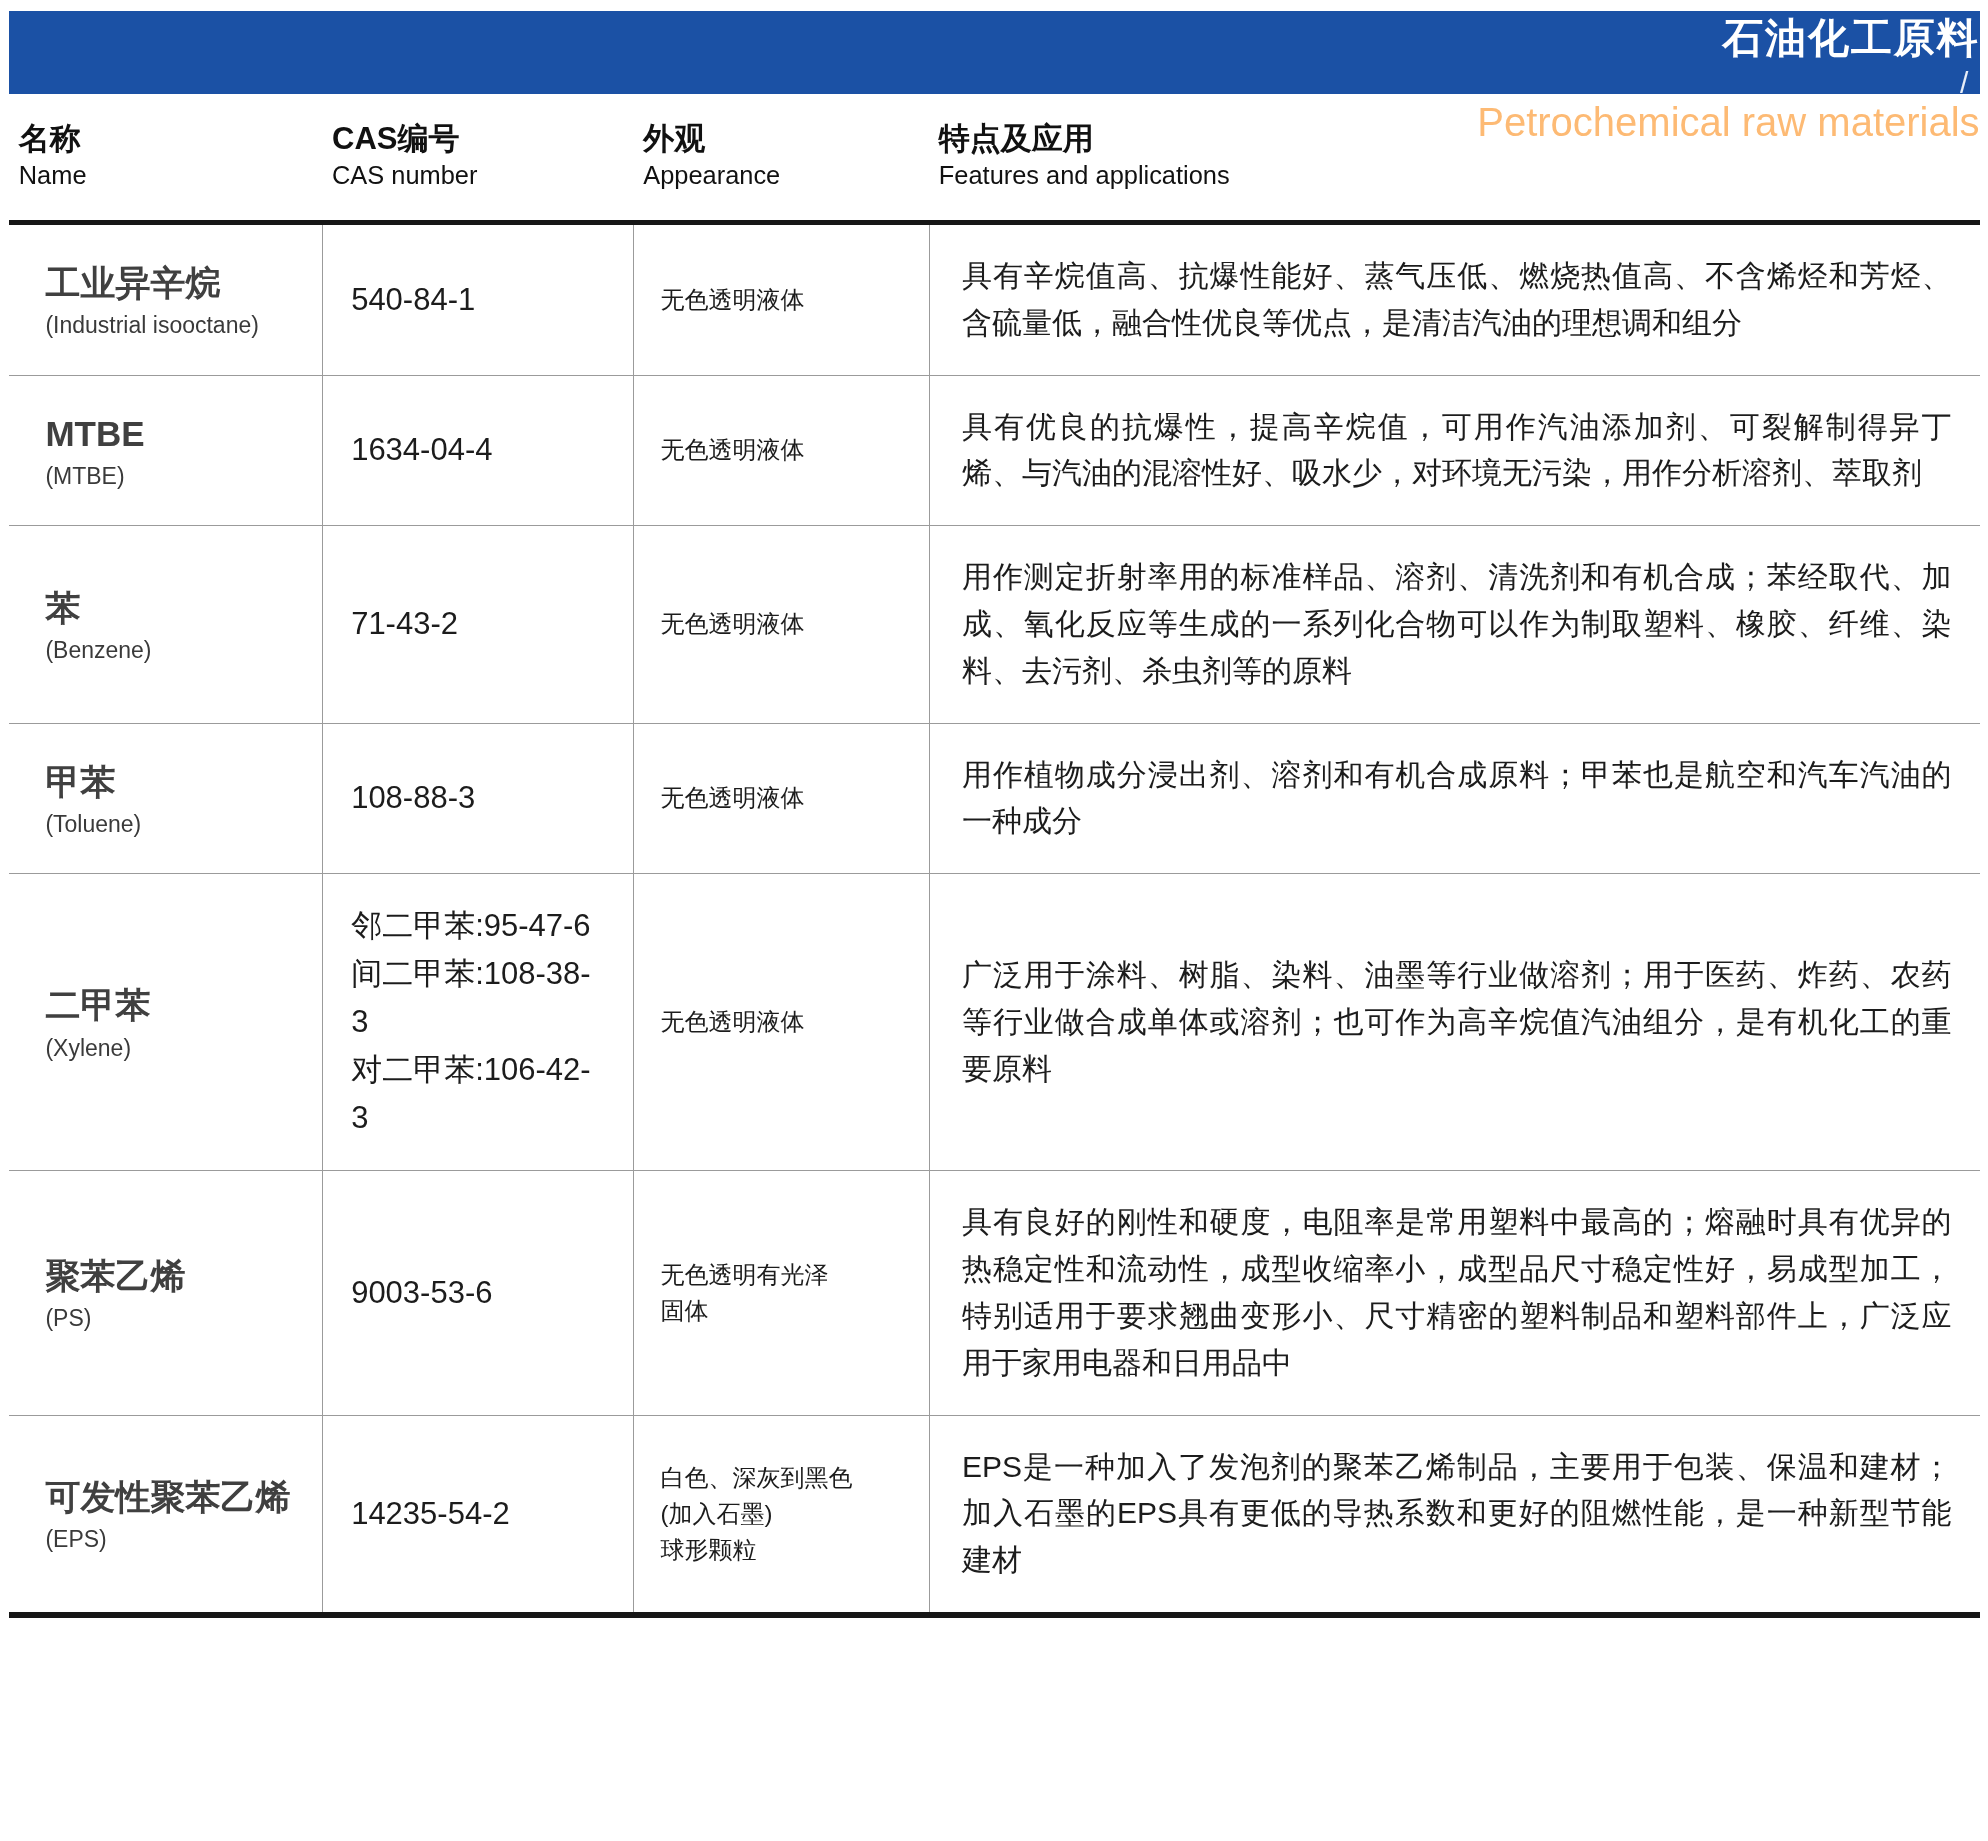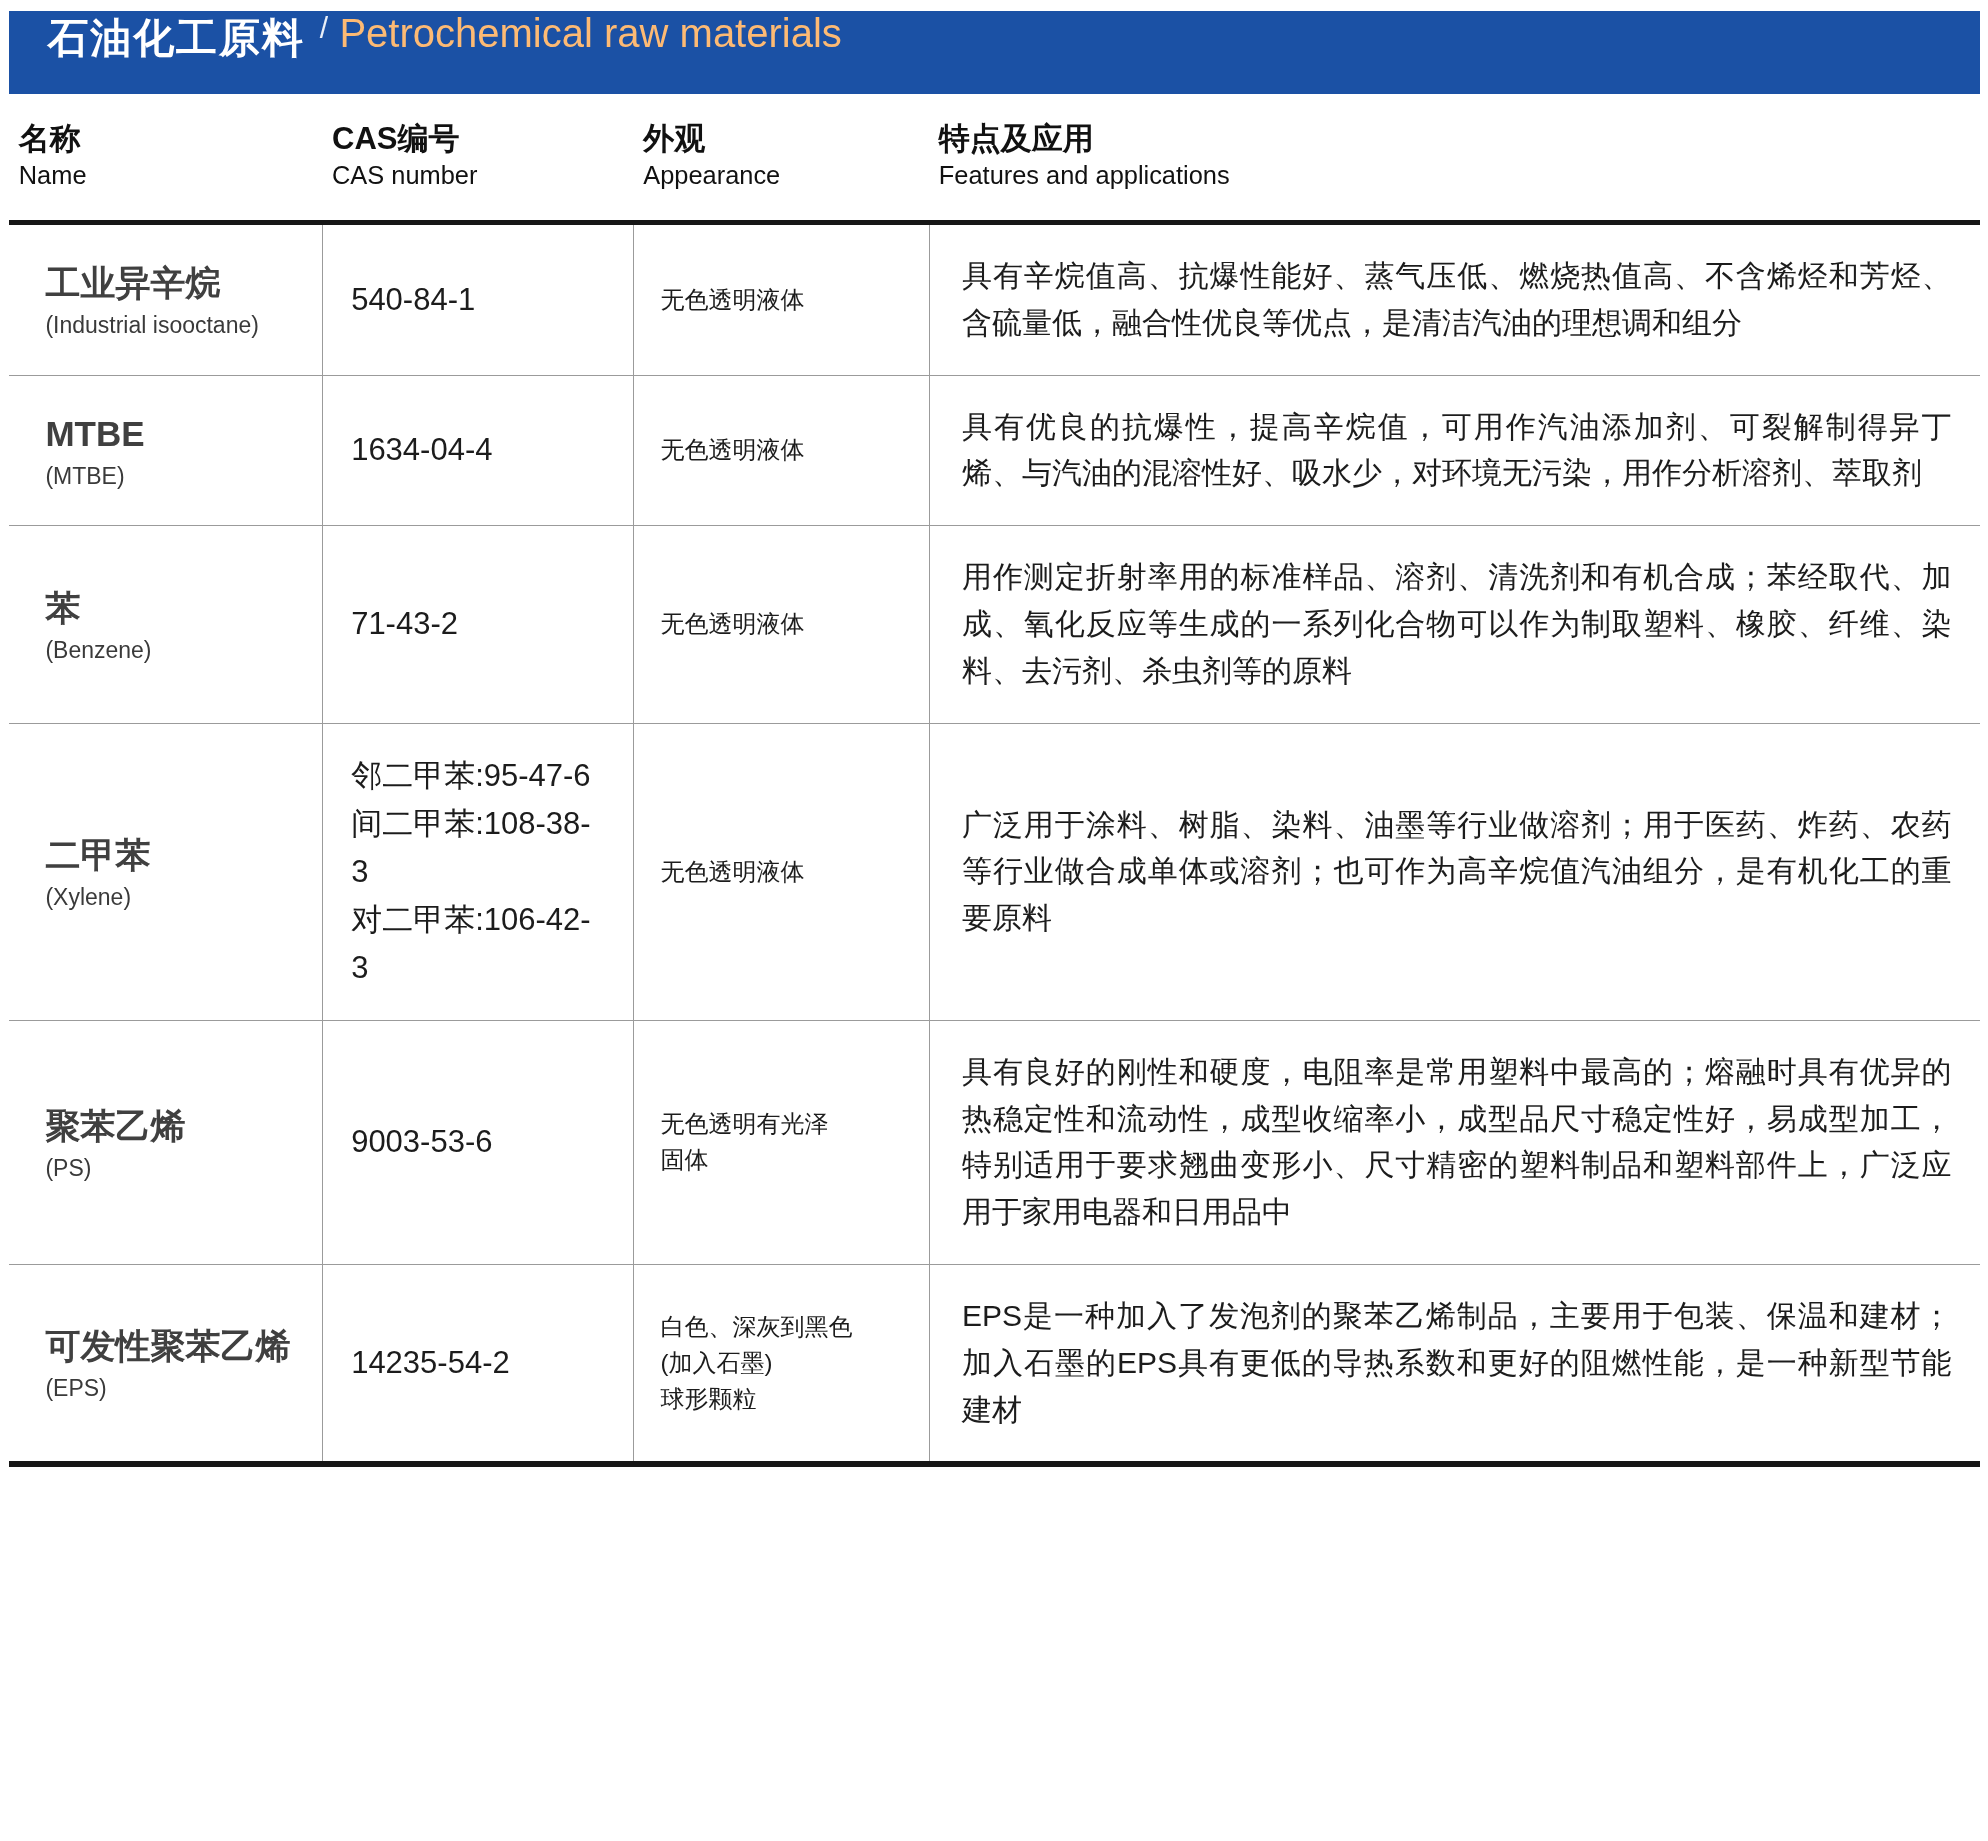--- a/index.html
+++ b/index.html
@@ -9,22 +9,23 @@
     color:#1c1c1c;
     -webkit-font-smoothing:antialiased;
   }
   .page{padding:11.3px 9.4px 0 9.4px;}
 
   
   .banner{
     background:#1b51a5;
     height:83px;
     display:flex;
-    align-items:flex-start;
+    align-items:flex-end;
     padding-left:38px;
+    flex-direction:column;
   }
   .banner-zh{
     color:#ffffff;
     font-size:41px;
     font-weight:bold;
     letter-spacing:1.9px;
   }
   .banner-sep{
     color:#e8eef8;
     font-size:30px;
@@ -161,20 +162,29 @@
   <tr class="material-row">
     <td class="cell name-cell">
       <div class="name-zh">苯</div>
       <div class="name-en">(Benzene)</div>
     </td>
     <td class="cell cas-cell">71-43-2</td>
     <td class="cell appearance-cell">无色透明液体</td>
     <td class="cell features-cell">用作测定折射率用的标准样品、溶剂、清洗剂和有机合成；苯经取代、加成、氧化反应等生成的一系列化合物可以作为制取塑料、橡胶、纤维、染料、去污剂、杀虫剂等的原料</td>
   </tr>
 
+  <tr class="material-row">
+    <td class="cell name-cell">
+      <div class="name-zh">甲苯</div>
+      <div class="name-en">(Toluene)</div>
+    </td>
+    <td class="cell cas-cell">108-88-3</td>
+    <td class="cell appearance-cell">无色透明液体</td>
+    <td class="cell features-cell">用作植物成分浸出剂、溶剂和有机合成原料；甲苯也是航空和汽车汽油的一种成分</td>
+  </tr>
 
   <tr class="material-row">
     <td class="cell name-cell">
       <div class="name-zh">二甲苯</div>
       <div class="name-en">(Xylene)</div>
     </td>
     <td class="cell cas-cell">邻二甲苯:95-47-6
 间二甲苯:108-38-3
 对二甲苯:106-42-3</td>
     <td class="cell appearance-cell">无色透明液体</td>

